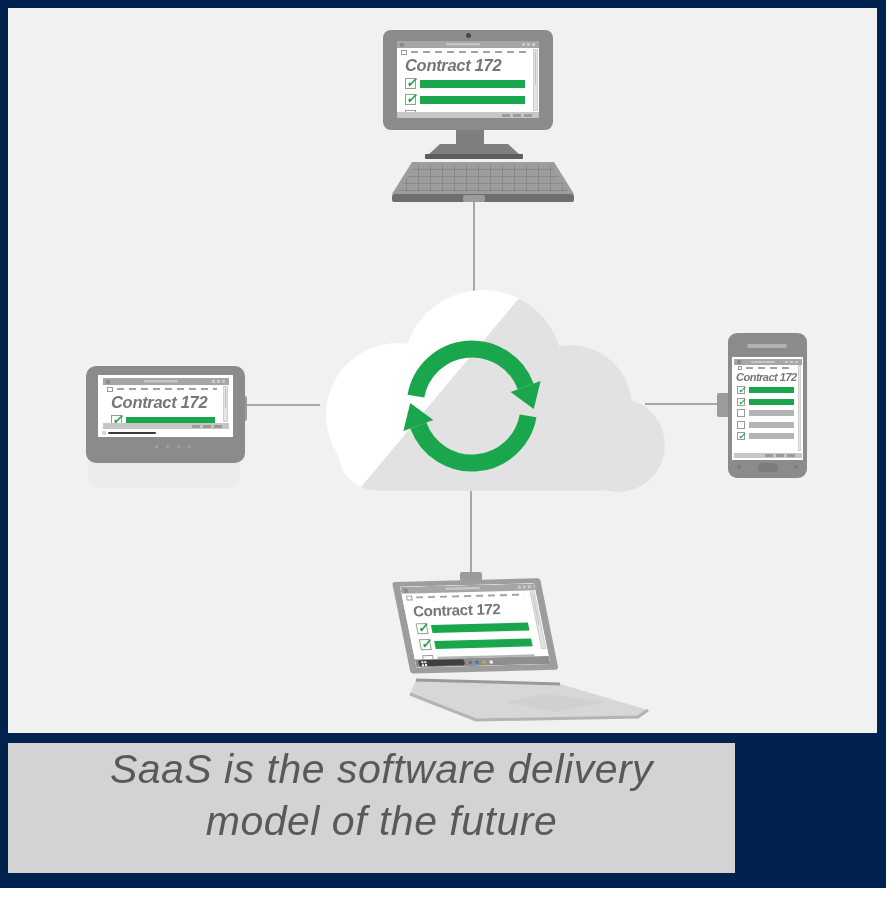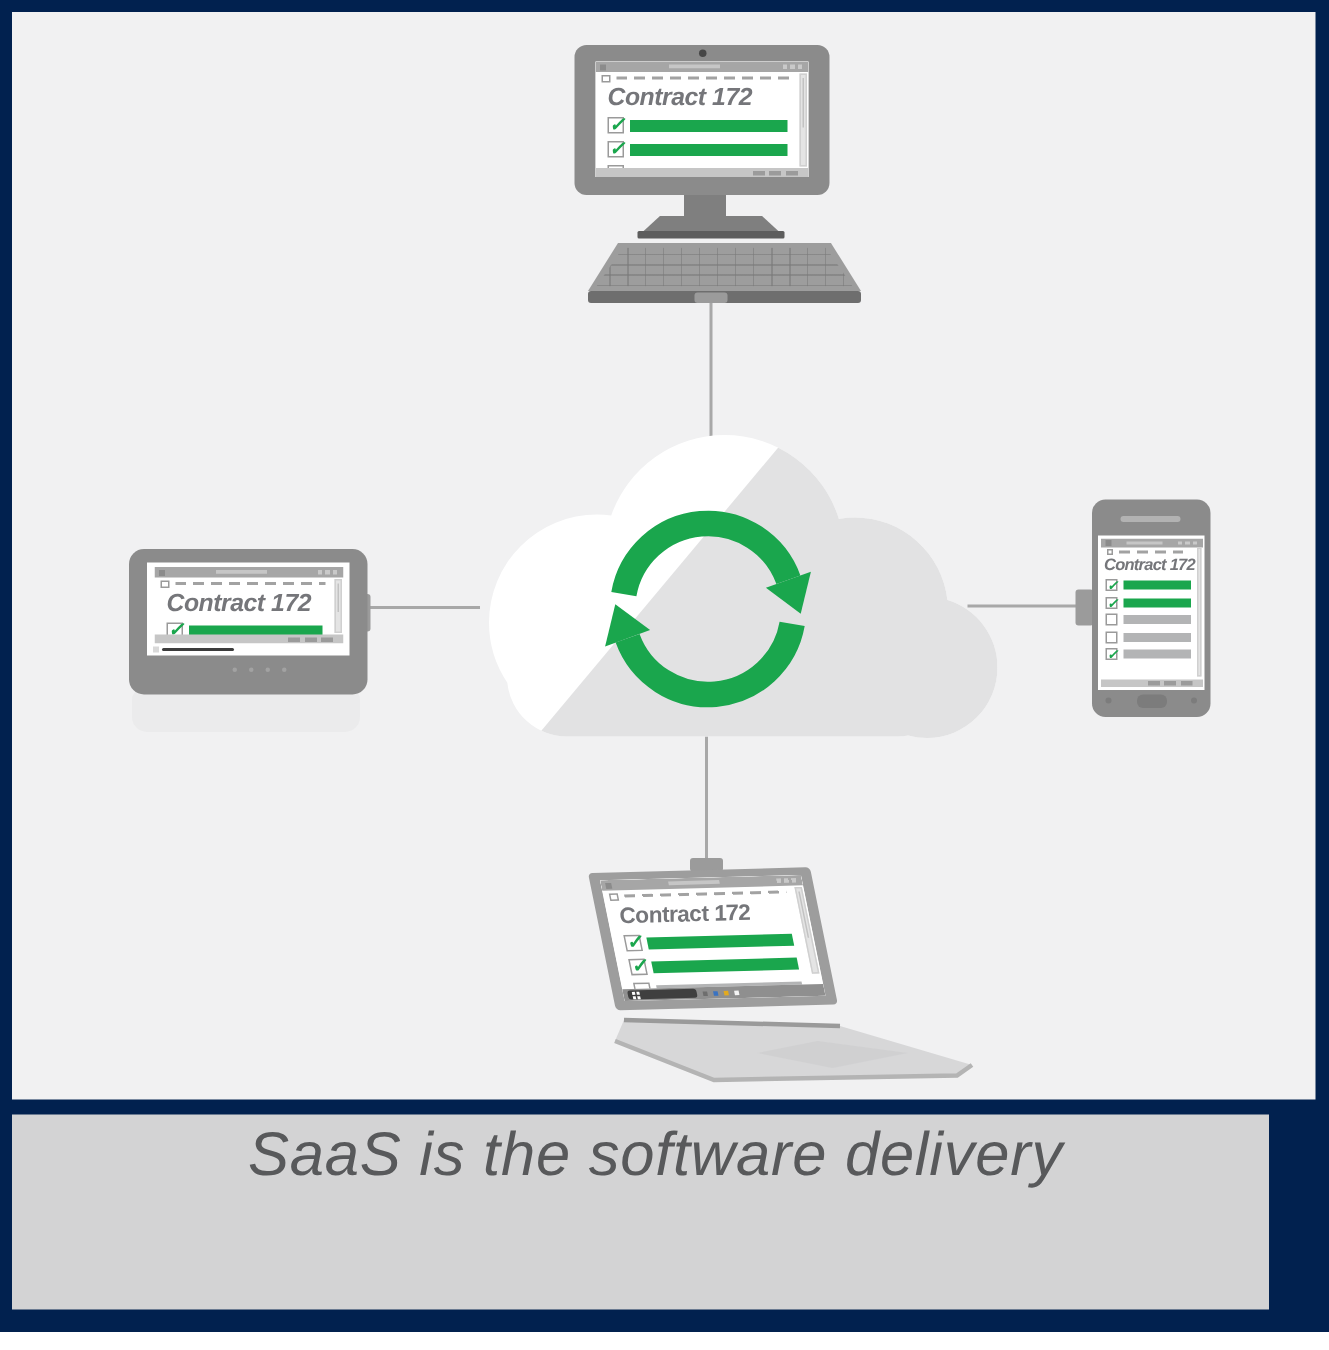--- a/index.html
+++ b/index.html
@@ -6,21 +6,21 @@
     --navy:#01214f; --panel:#f1f1f2; --caption-bg:#d3d3d4; --caption-text:#58595b;
     --green:#1aa64d; --device:#8b8b8b; --device-dark:#6e6e6e; --bar-gray:#b3b4b5;
     --cloud-gray:#e2e2e3; --line:#a8a8a8; --doc-heading:#75767a;
   }
   *{box-sizing:border-box; margin:0; padding:0;}
   body{width:886px;height:900px;background:#ffffff;overflow:hidden;
        font-family:"Liberation Sans", sans-serif;}
   #canvas{position:relative;width:886px;height:900px;background:#fff;font-style:italic;}
   .frame{position:absolute;left:0;top:0;width:886px;height:888px;background:var(--navy);}
   .diagram-panel{position:absolute;left:8px;top:8px;width:869px;height:725px;background:var(--panel);overflow:hidden;}
-  .caption-panel{position:absolute;left:8px;top:743px;width:838px;height:130px;background:var(--caption-bg);
+  .caption-panel{position:absolute;left:8px;top:743px;width:727px;height:130px;background:var(--caption-bg);
       display:flex;flex-direction:column;justify-content:flex-start;align-items:center;padding-left:20px;}
   .caption-line{font-size:41px;line-height:52px;font-weight:300;color:var(--caption-text);letter-spacing:0.5px;}
 
   
   .conn-line{position:absolute;background:var(--line);}
   .conn-tab{position:absolute;background:#9b9b9b;border-radius:2px;}
 
   
   .doc{position:absolute;background:#fff;overflow:hidden;}
   .doc-titlebar{height:7px;background:#a6a6a6;display:flex;align-items:center;gap:2px;padding:0 3px;}
@@ -338,16 +338,17 @@
           <polygon points="150,34 210,42 160,52 110,42" fill="#cdcdcf" opacity="0.7"></polygon>
           <path d="M 15,34 L 81,60 L 243,57 L 253,50" fill="none" stroke="#b4b4b4" stroke-width="3"></path>
           <path d="M 21,20 L 165,24" fill="none" stroke="#9a9a9a" stroke-width="3"></path>
         </svg>
       </div>
 
     </div>
 
     <div class="caption-panel">
       <div class="caption-line">SaaS is the software delivery</div>
+      <div class="caption-line">model of the future</div>
     </div>
 
   </div>
 </div>
 
 </body></html>

